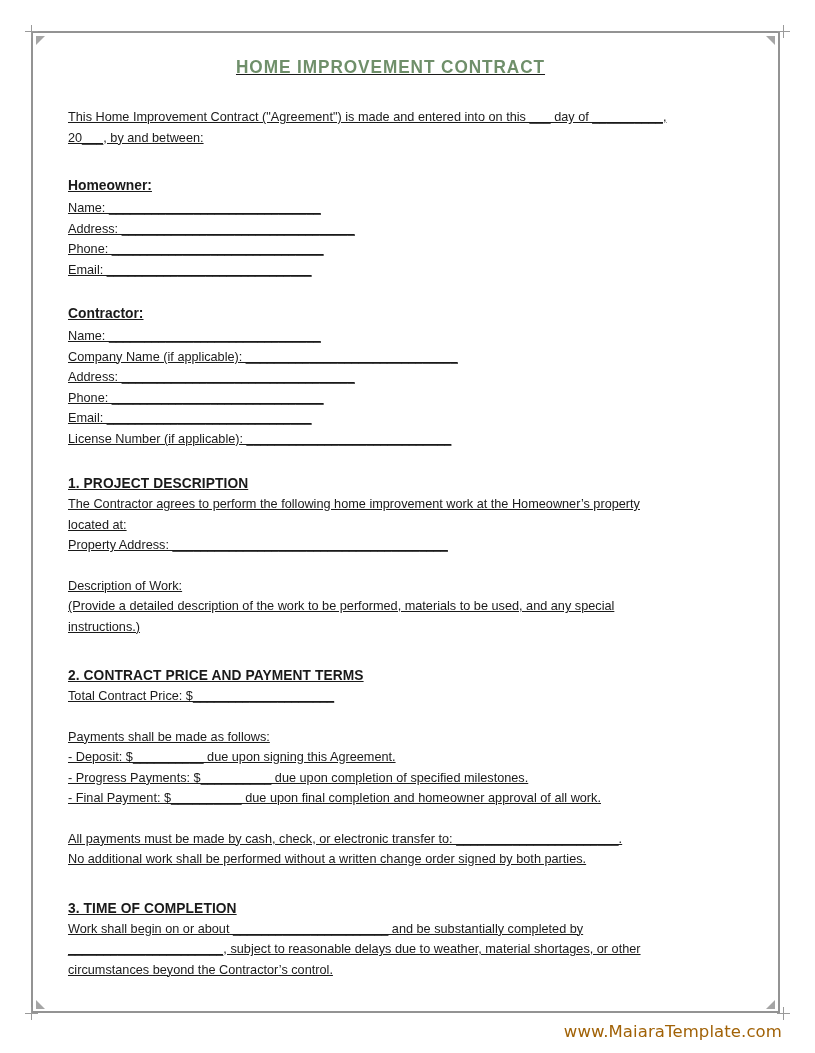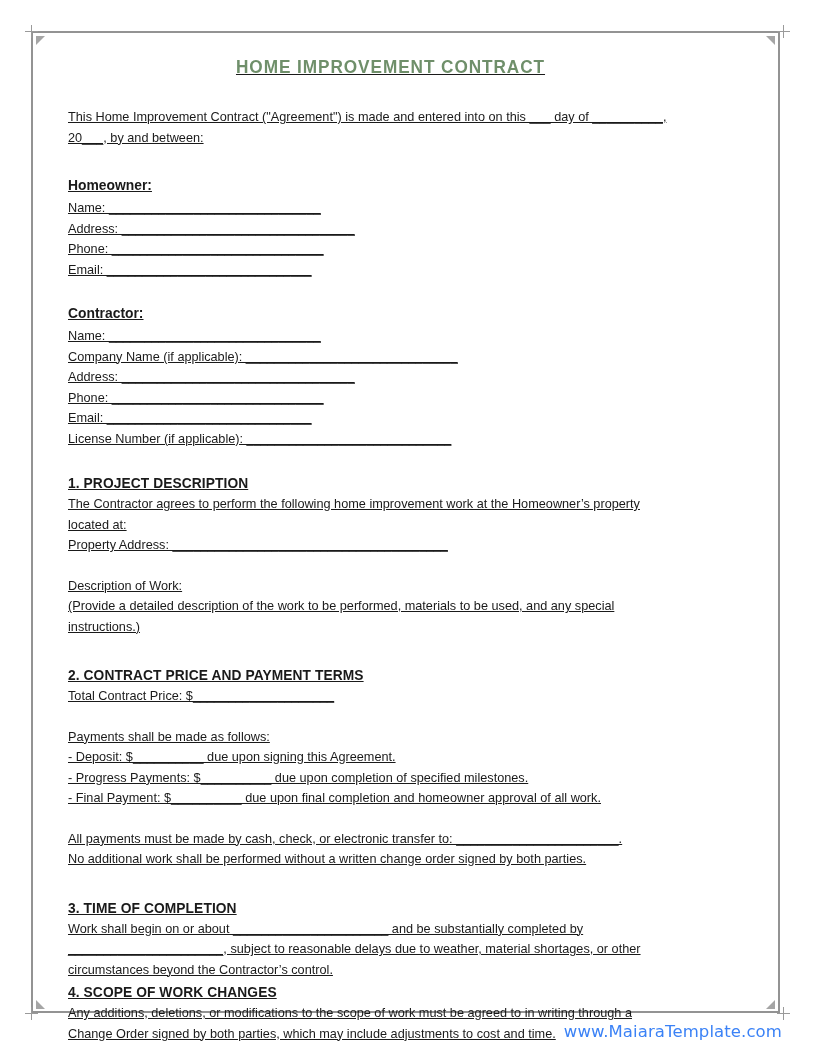--- a/index.html
+++ b/index.html
@@ -132,21 +132,21 @@
   .gap-xl  { height: 26px; }
   .gap-blank { height: 20px; }
 
   
   #footer-watermark {
     position: absolute;
     right: 33px;
     top: 1022px;
     font-family: "DejaVu Sans", sans-serif;
     font-size: 16.5px;
-    color: #3b82f6;
+    color: #a16207;
     letter-spacing: 0.1px;
     white-space: nowrap;
   }
 </style>
 </head>
 <body>
 
 <div id="page-frame"></div>
 
 <div class="crop-mark cm-tl"></div>
@@ -218,21 +218,16 @@
 
   <div class="gap-xl"></div>
 
   <div>
     <div class="heading">3. TIME OF COMPLETION</div>
     <div class="line">Work shall begin on or about ______________________ and be substantially completed by</div>
     <div class="line">______________________, subject to reasonable delays due to weather, material shortages, or other</div>
     <div class="line">circumstances beyond the Contractor’s control.</div>
   </div>
 
-  <div>
-    <div class="heading">4. SCOPE OF WORK CHANGES</div>
-    <div class="line">Any additions, deletions, or modifications to the scope of work must be agreed to in writing through a</div>
-    <div class="line">Change Order signed by both parties, which may include adjustments to cost and time.</div>
-  </div>
 
 </div>
 
 <div id="footer-watermark">www.MaiaraTemplate.com</div>
 
 </body></html>

